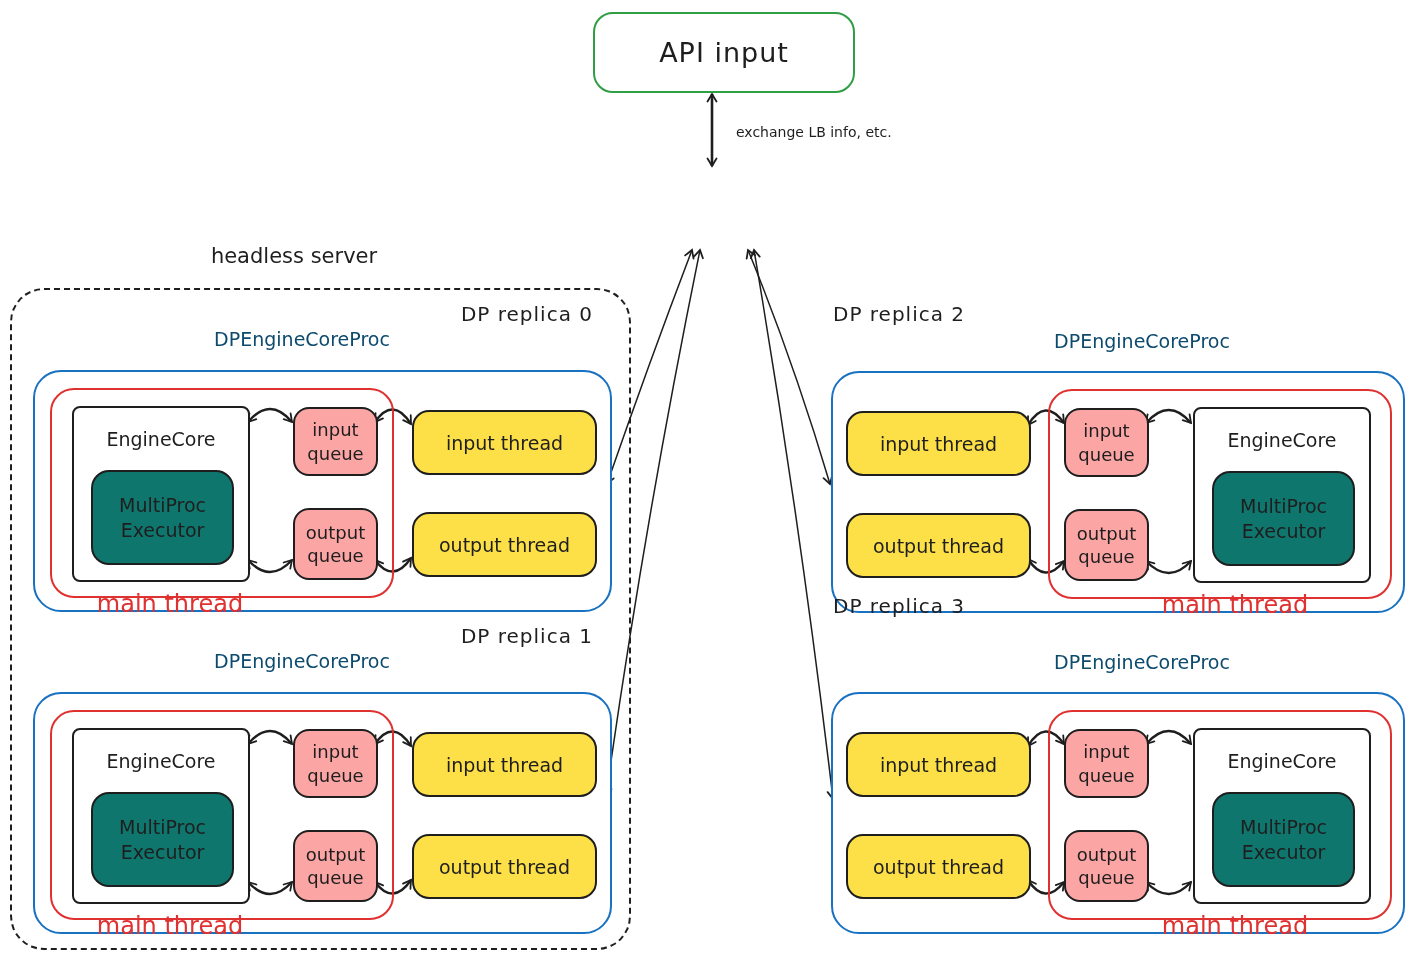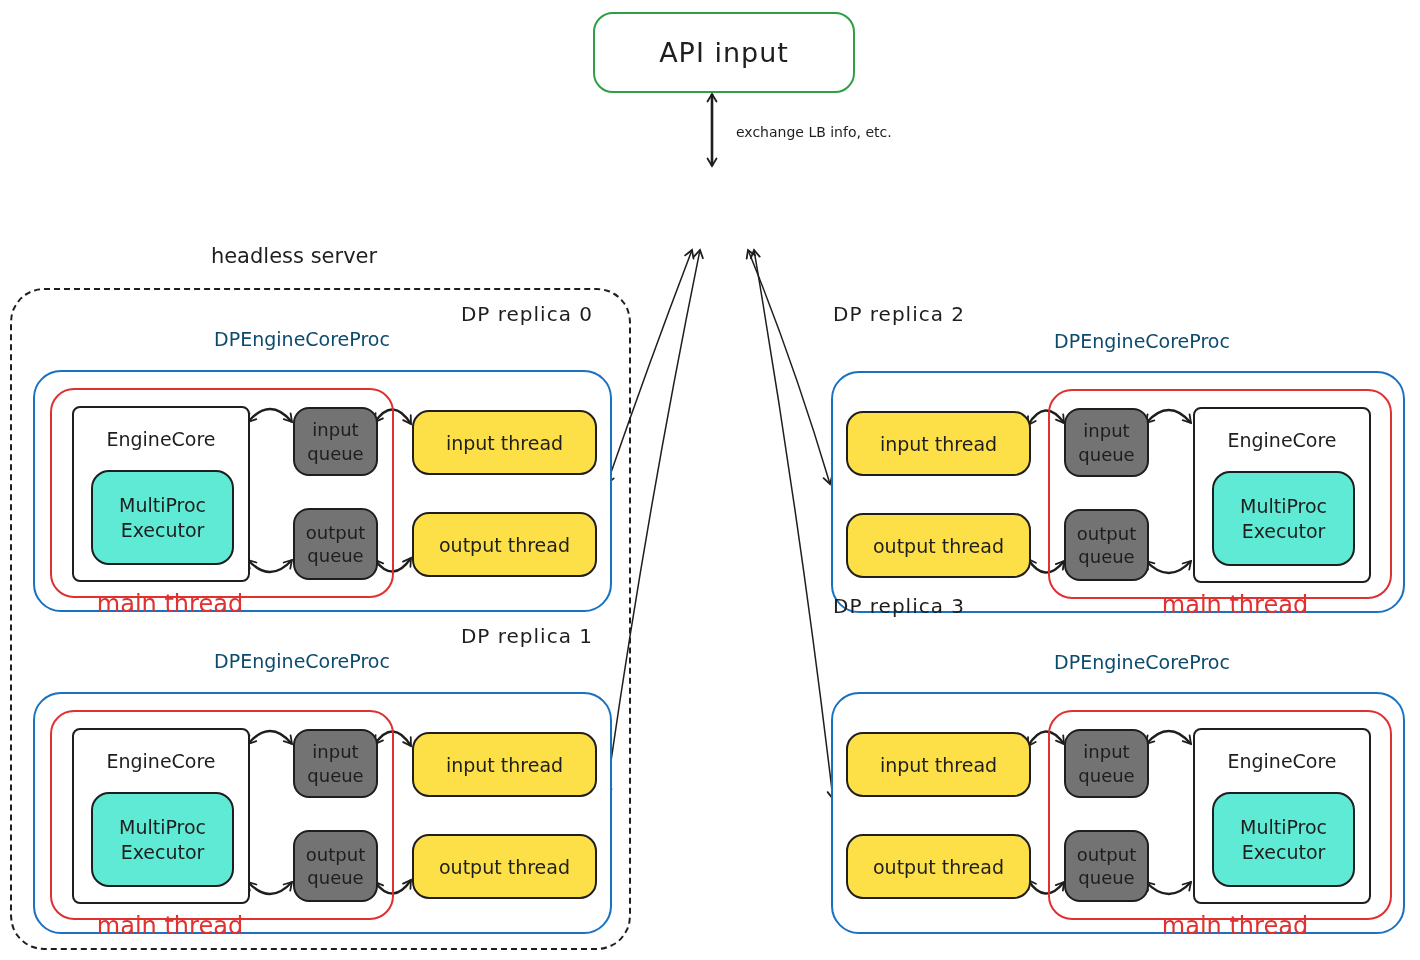--- a/index.html
+++ b/index.html
@@ -33,23 +33,23 @@
 
   .red-box{position:absolute;border:2px solid #e03131;border-radius:24px;background:transparent}
   .left  .red-box{left:15px;top:16px;width:340px;height:206px}
   .right .red-box{left:215px;top:16px;width:340px;height:206px}
 
   .engine-box{position:absolute;top:34px;width:174px;height:172px;border:2.5px solid #1e1e1e;border-radius:8px;background:#fff}
   .left  .engine-box{left:37px}
   .right .engine-box{left:360px}
   .engine-label{margin-top:20px;text-align:center;font-size:19px}
   .executor-box{position:absolute;left:17px;top:62px;width:139px;height:91px;border:2.5px solid #1e1e1e;border-radius:18px;
-                display:flex;align-items:center;justify-content:center;background:#5eead4}
-
-  .qbox{position:absolute;width:81px;border:2.5px solid #1e1e1e;border-radius:16px;background:#737373;
+                display:flex;align-items:center;justify-content:center;background:#0f766e}
+
+  .qbox{position:absolute;width:81px;border:2.5px solid #1e1e1e;border-radius:16px;background:#fca5a5;
         display:flex;align-items:center;justify-content:center;font-size:18px}
   .q-in{top:35px;height:65px}
   .q-out{top:136px;height:68px}
   .left  .qbox{left:258px}
   .right .qbox{left:231px}
 
   .tbox{position:absolute;width:181px;height:61px;border:2.5px solid #1e1e1e;border-radius:17px;background:#fde047;
         display:flex;align-items:center;justify-content:center;font-size:19px}
   .t-in{top:38px}
   .t-out{top:140px}

